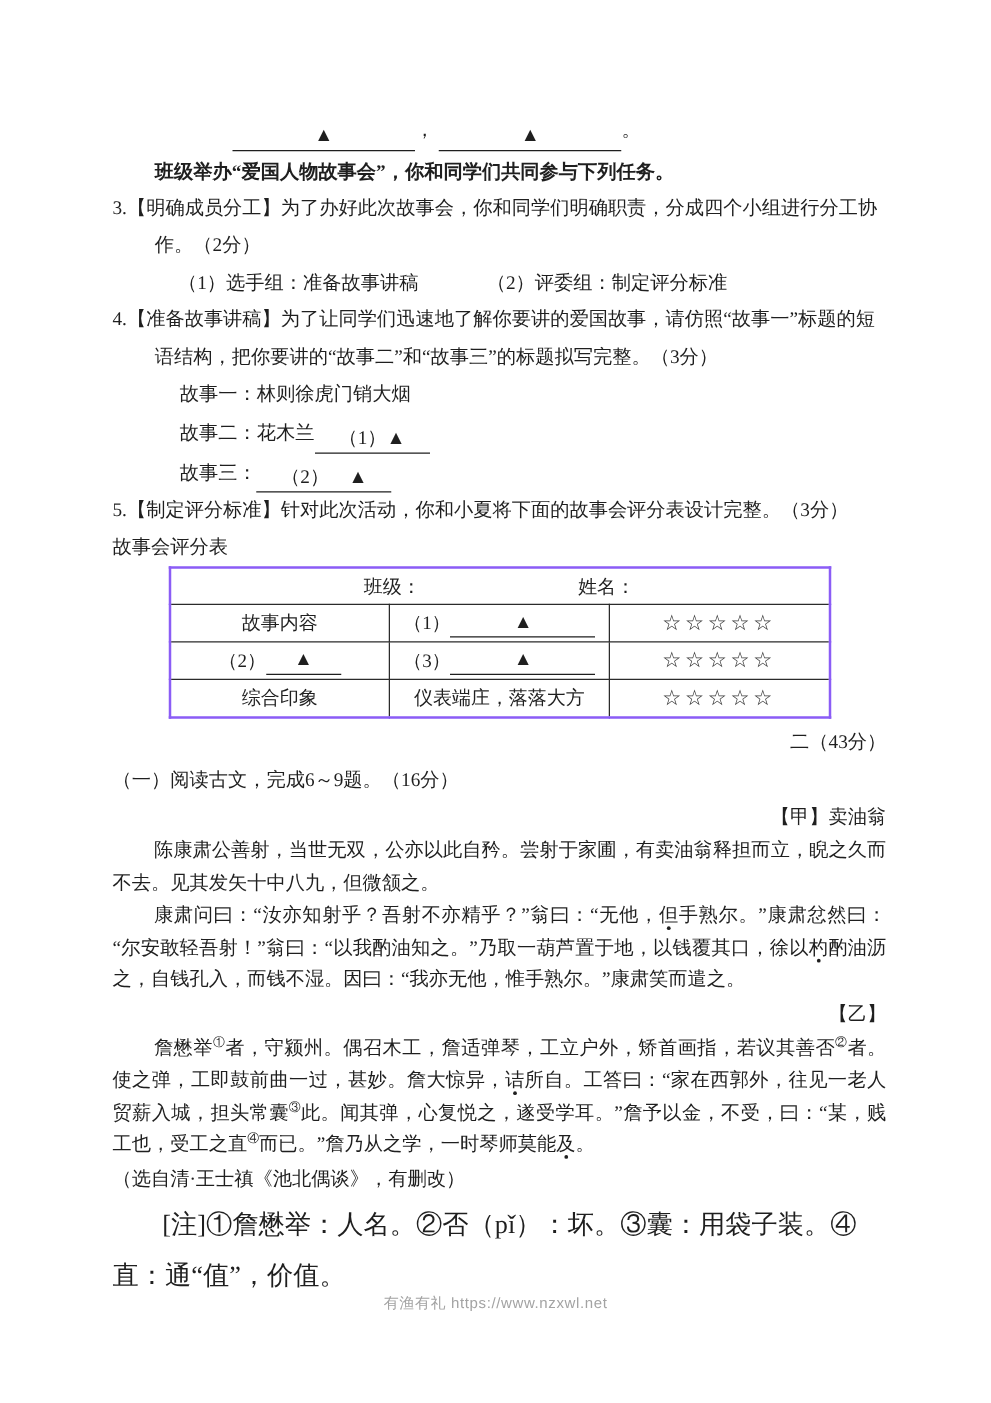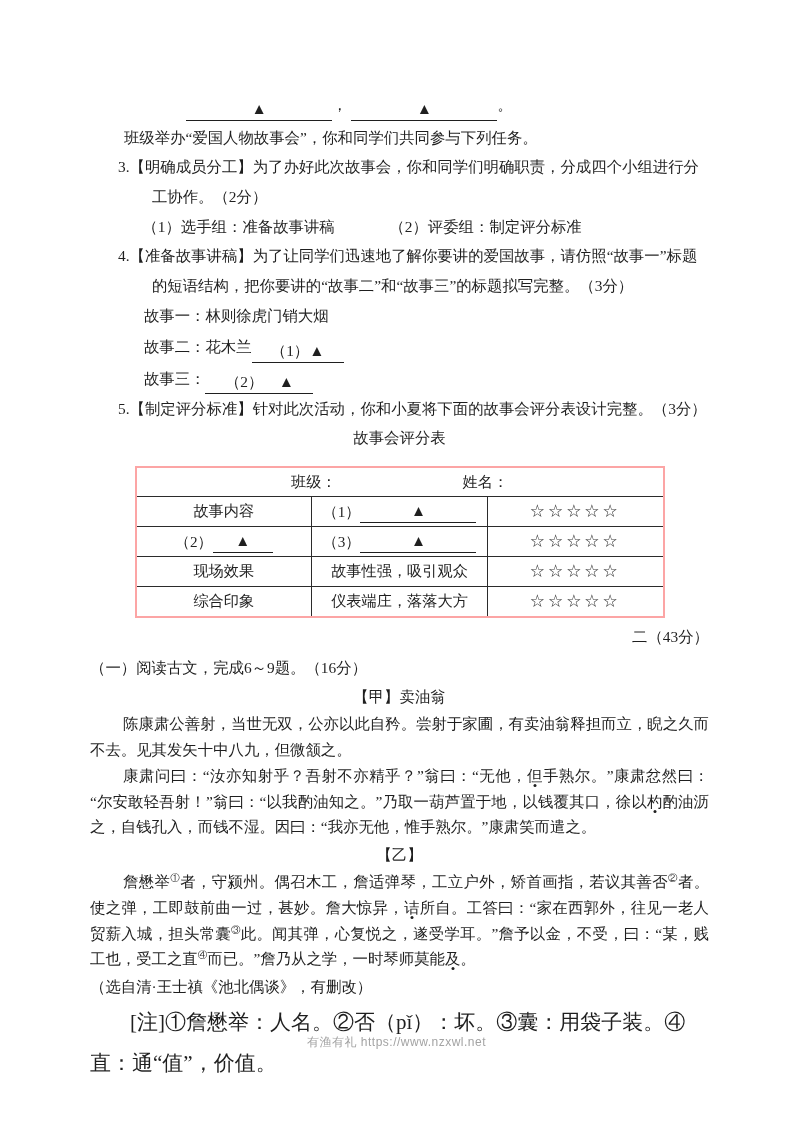--- a/index.html
+++ b/index.html
@@ -4,61 +4,61 @@
 <style>
   * { margin:0; padding:0; box-sizing:border-box; }
   html,body { background:#ffffff; }
   body {
     width:793px; height:1122px; margin:0 auto; position:relative;
     font-family:"Liberation Serif","DejaVu Serif",serif;
     color:#1f1f1f; font-size:15.4px;
     padding:90px 84px 0 90px; overflow:hidden;
   }
   .qline { line-height:1.92; }
-  .hang  { padding-left:2.2em; text-indent:-2.2em;margin-left:28px; }
-  .indent2 { text-indent:2.2em; }
+  .hang  { padding-left:2.2em; text-indent:-2.2em; }
+  .indent2 { text-indent:2.2em;font-weight:bold; }
 
   .blank {
     display:inline-block; border-bottom:1.5px solid #1f1f1f;
     text-align:center; vertical-align:bottom; line-height:1.35; padding-bottom:0;
   }
   .blank-top { width:146px; }
   .blank-sm  { width:50px;  }
   .blank-md  { width:92px;  }
   .blank-st2 { width:92px;  }
   .blank-st3 { width:108px; }
   .blank-tb-lg { width:116px; }
   .blank-tb-sm { width:60px; }
 
   .top-line { margin-left:96px; line-height:2.0; margin-bottom:2px; }
 
   .two-col { display:flex; margin-left:3.4em; line-height:1.92; }
   .two-col .col-l { width:247px; }
 
   .story-line { margin-left:3.5em; line-height:2.02; }
 
-  .tbl-title { text-align:center; line-height:1.8; margin-top:1px; }
+  .tbl-title { line-height:1.8; margin-top:1px; }
   table.score {
     border-collapse:collapse; table-layout:fixed;
-    width:530px; margin:14px auto 4px auto;
-    border:2px solid #fca5a5;
+    width:530px; margin:1px auto 4px auto;
+    border:2px solid #8b5cf6;
   }
   table.score td {
     border:1px solid #2b2b2b; height:30px;
     text-align:center; padding:0 5px; font-size:15.2px;
   }
   td.info-cell { text-align:left; padding-left:14px; }
   .name-gap { display:inline-block; width:126px; }
   .stars { letter-spacing:3px; color:#3a3a3a; font-size:14.5px; }
   td.cell-left { text-align:left; padding-left:12px; }
 
   .sec-head { text-align:right; line-height:2.0; margin-top:2px; }
   .classical { line-height:1.67; text-align:justify; }
   .classical.p-ind { text-indent:2.15em; }
-  .passage-title { text-align:center; line-height:1.7; margin:2px 0 1px 0; }
+  .passage-title { text-align:right; line-height:1.7; margin:2px 0 1px 0; }
 
   .em-dot { position:relative; }
   .em-dot::after {
     content:""; position:absolute; left:50%; bottom:-3px;
     transform:translateX(-50%);
     width:3px; height:3px; border-radius:50%; background:#1f1f1f;
   }
   sup.fn { font-size:9.5px; vertical-align:super; line-height:0; }
 
   .source-line { text-align:left; line-height:1.95; padding-right:6px; }
@@ -119,25 +119,20 @@
     <tr>
       <td class="cell-left">
         <span>（2）</span><span class="blank blank-tb-sm">▲</span>
       </td>
       <td class="cell-left">
         <span>（3）</span><span class="blank blank-tb-lg">▲</span>
       </td>
       <td class="stars">☆☆☆☆☆</td>
     </tr>
     <tr>
-      <td>现场效果</td>
-      <td>故事性强，吸引观众</td>
-      <td class="stars">☆☆☆☆☆</td>
-    </tr>
-    <tr>
       <td>综合印象</td>
       <td>仪表端庄，落落大方</td>
       <td class="stars">☆☆☆☆☆</td>
     </tr>
   </tbody>
     </table>
 </div>
 
 <div class="sec-head">二（43分）</div>
 <div class="qline">（一）阅读古文，完成6～9题。（16分）</div>

